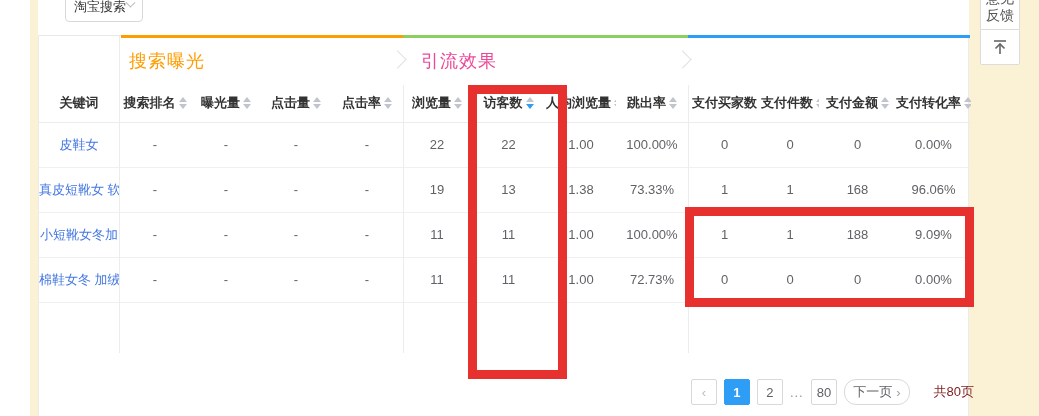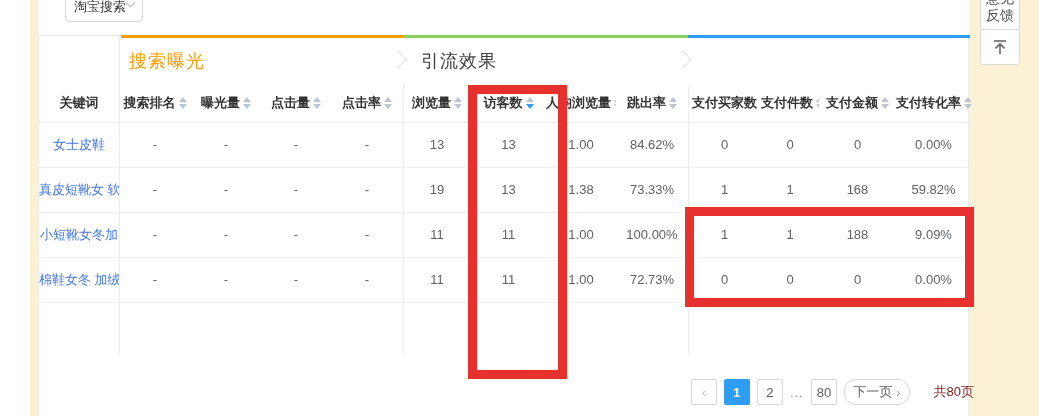--- a/index.html
+++ b/index.html
@@ -31,21 +31,21 @@
     background:#fff; border-left:1px solid #ebebeb; border-right:1px solid #ebebeb;
   }
   .band { position:absolute; left:0; top:0; width:100%; height:50px; }
   .band-border { position:absolute; top:0; height:3px; }
   .bb-gray   { left:0;   width:82px;  background:#e8e8e8; height:1px; }
   .bb-orange { left:82px;  width:282px; background:#ff9c00; }
   .bb-green  { left:364px; width:285px; background:#8bd05f; }
   .bb-blue   { left:649px; width:282px; background:#2d9df5; }
   .group-label { position:absolute; top:14px; font-size:18px; font-weight:400; letter-spacing:1px; }
   .gl-orange { left:90px;  color:#ff9c00; }
-  .gl-green  { left:382px; color:#404040; }
+  .gl-green  { left:382px; color:#ec4899; }
   .gl-blue   { left:667px; color:#2d9df5; }
   .band-chevron {
     position:absolute; top:18px; width:13px; height:13px;
     border-top:1px solid #e0e0e0; border-right:1px solid #e0e0e0;
     transform:rotate(45deg);
   }
   .bc-1 { left:352px; } .bc-2 { left:637px; }
 
   
   table { position:absolute; left:0; top:50px; width:931px; border-collapse:collapse; table-layout:fixed; }
@@ -226,48 +226,48 @@
               <span>支付转化率</span>
               <span class="sorter">
                 <i class="caret up"></i>
                 <i class="caret down"></i>
               </span>
             </div></th>
         </tr>
       </thead>
     <tbody id="body-rows">
         <tr>
-          <td class="kw"><a>女士皮鞋</a></td>
-          <td>-</td>
-          <td>-</td>
-          <td>-</td>
-          <td>-</td>
-          <td>13</td>
-          <td>13</td>
+          <td class="kw"><a>皮鞋女</a></td>
+          <td>-</td>
+          <td>-</td>
+          <td>-</td>
+          <td>-</td>
+          <td>22</td>
+          <td>22</td>
           <td>1.00</td>
-          <td>84.62%</td>
+          <td>100.00%</td>
           <td>0</td>
           <td>0</td>
           <td>0</td>
           <td>0.00%</td>
         </tr>
         <tr>
           <td class="kw"><a>真皮短靴女 软</a></td>
           <td>-</td>
           <td>-</td>
           <td>-</td>
           <td>-</td>
           <td>19</td>
           <td>13</td>
           <td>1.38</td>
           <td>73.33%</td>
           <td>1</td>
           <td>1</td>
           <td>168</td>
-          <td>59.82%</td>
+          <td>96.06%</td>
         </tr>
         <tr>
           <td class="kw"><a>小短靴女冬加</a></td>
           <td>-</td>
           <td>-</td>
           <td>-</td>
           <td>-</td>
           <td>11</td>
           <td>11</td>
           <td>1.00</td>

